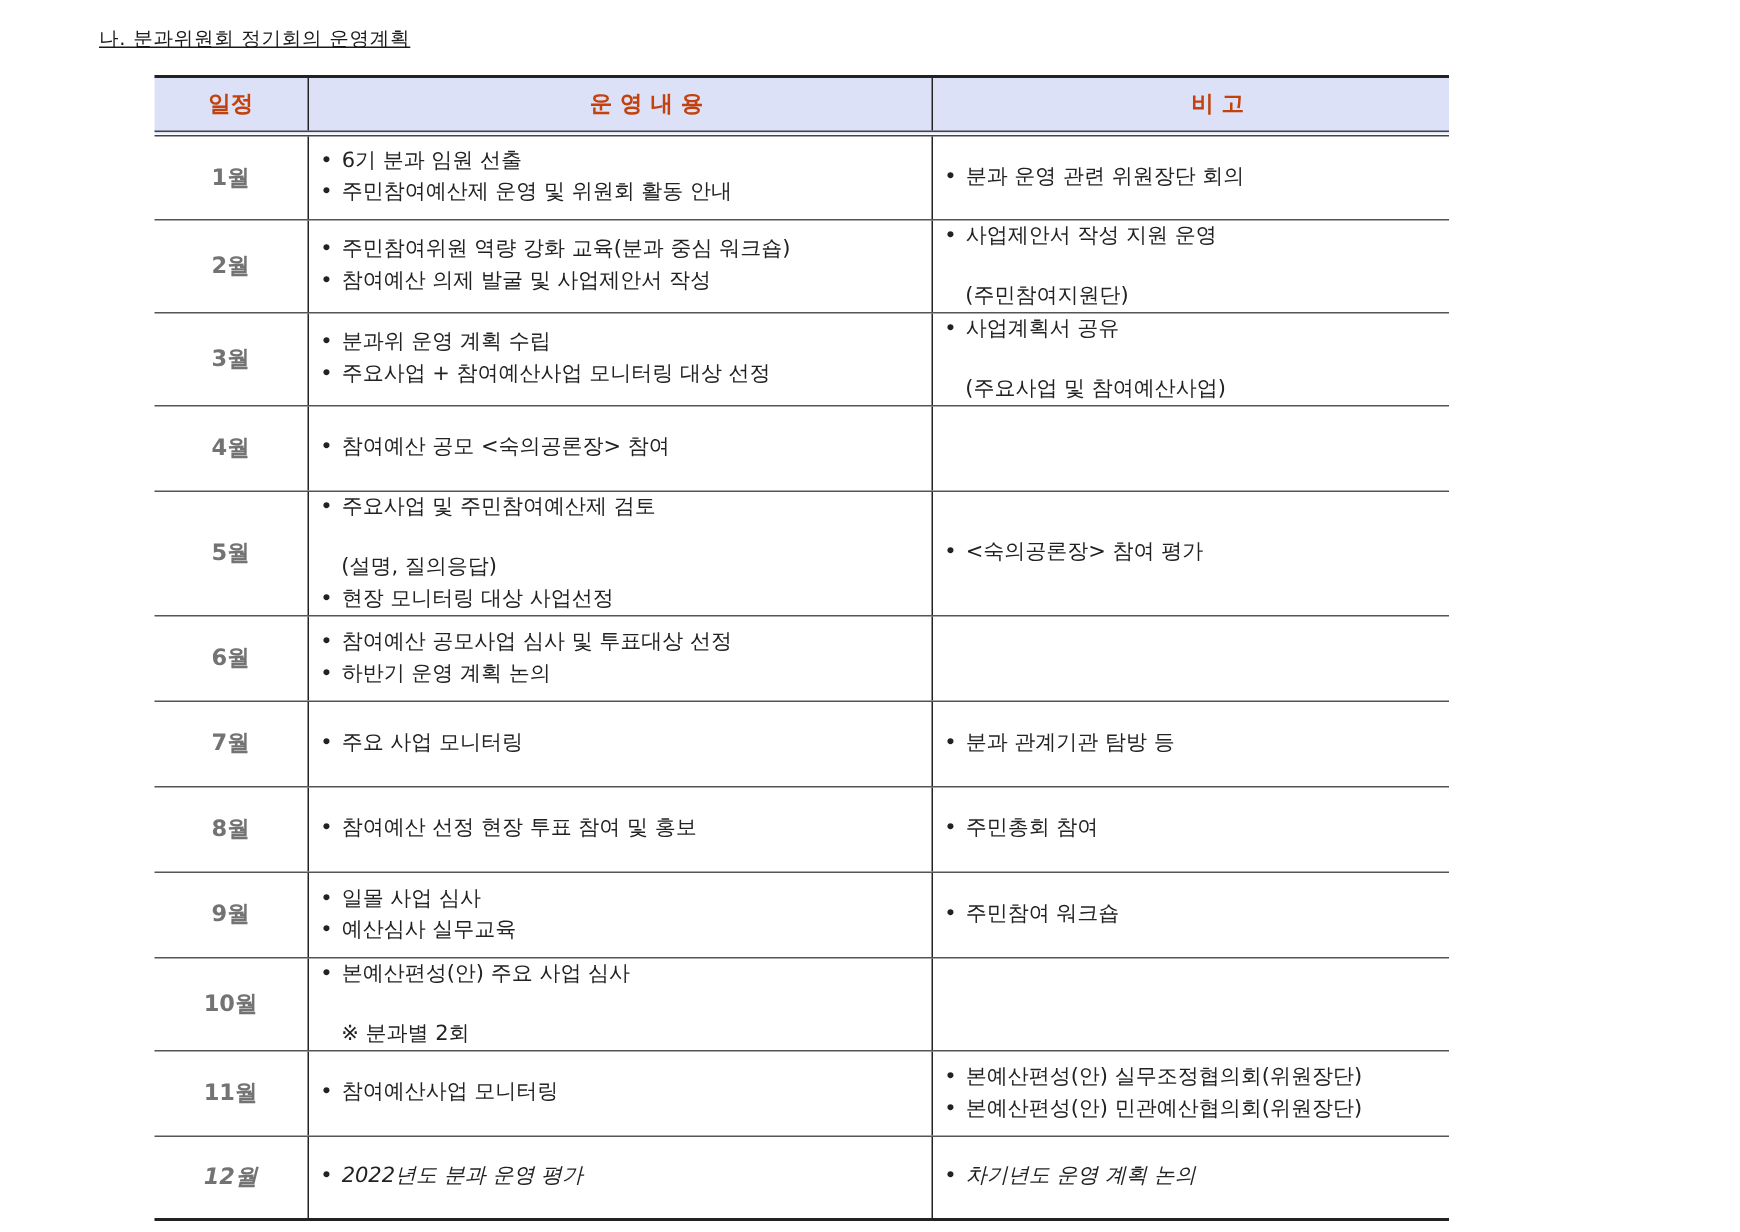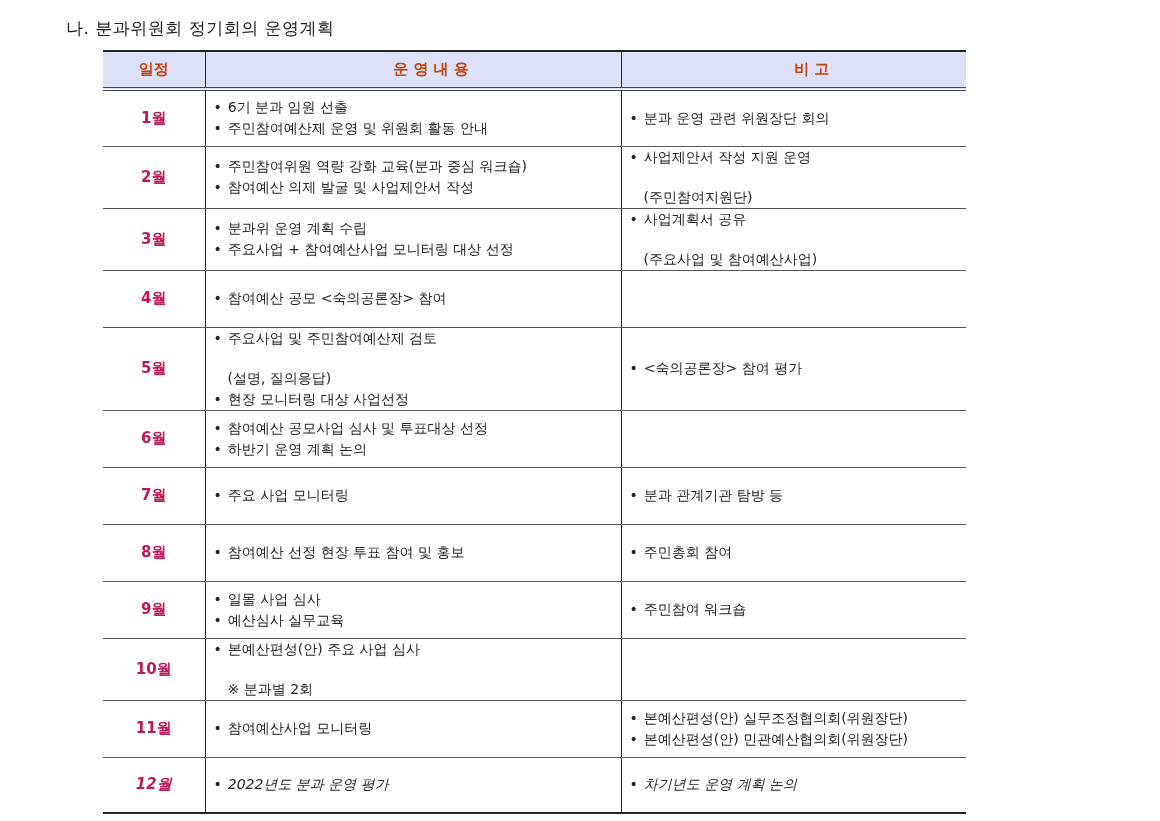--- a/index.html
+++ b/index.html
@@ -1,28 +1,28 @@
 <!DOCTYPE html>
 <html><head>
 <meta charset="utf-8">
 <style>
   html, body { margin:0; padding:0; background:#ffffff; }
   body { width:1160px; height:821px; position:relative; overflow:hidden;
          font-family:"DejaVu Sans","Liberation Sans",sans-serif; color:#222; }
-  .title { position:absolute; left:66px; top:17px; font-size:17px; color:#1a1a1a; letter-spacing:0.5px; }
+  .title { position:absolute; left:66px; top:17px; font-size:13px; color:#1a1a1a; letter-spacing:0.5px;text-decoration:underline; }
   table.plan { position:absolute; left:103px; top:50px; width:863px; border-collapse:collapse; table-layout:fixed; }
   table.plan col.c1 { width:102px; }
   table.plan col.c2 { width:416px; }
   table.plan col.c3 { width:345px; }
   thead th { height:35px; background:#dde1f8; font-size:15px; font-weight:bold; color:#c2410c;
              border-top:2px solid #222; border-bottom:4px double #444; padding:0; }
   thead th + th { border-left:1px solid #222;padding-left:36px; }
   tbody td { border-bottom:1px solid #555; font-size:14px; line-height:21px; padding:0 8px; vertical-align:middle; color:#222; }
   tbody td + td { border-left:1px solid #222; }
-  tbody td.month { text-align:center; font-weight:bold; font-size:15px; color:#be185d; padding:0; }
+  tbody td.month { text-align:center; font-weight:bold; font-size:15px; color:#737373; padding:0; }
   tbody tr:last-child td { border-bottom:2px solid #222; }
   .line { display:block; white-space:nowrap; }
   .bullet::before { content:"\2022"; margin-right:6px; }
   .cont { padding-left:14px;margin-top:19px; }
 </style>
 </head>
 <body>
 
 <div class="title">나. 분과위원회 정기회의 운영계획</div>
 

